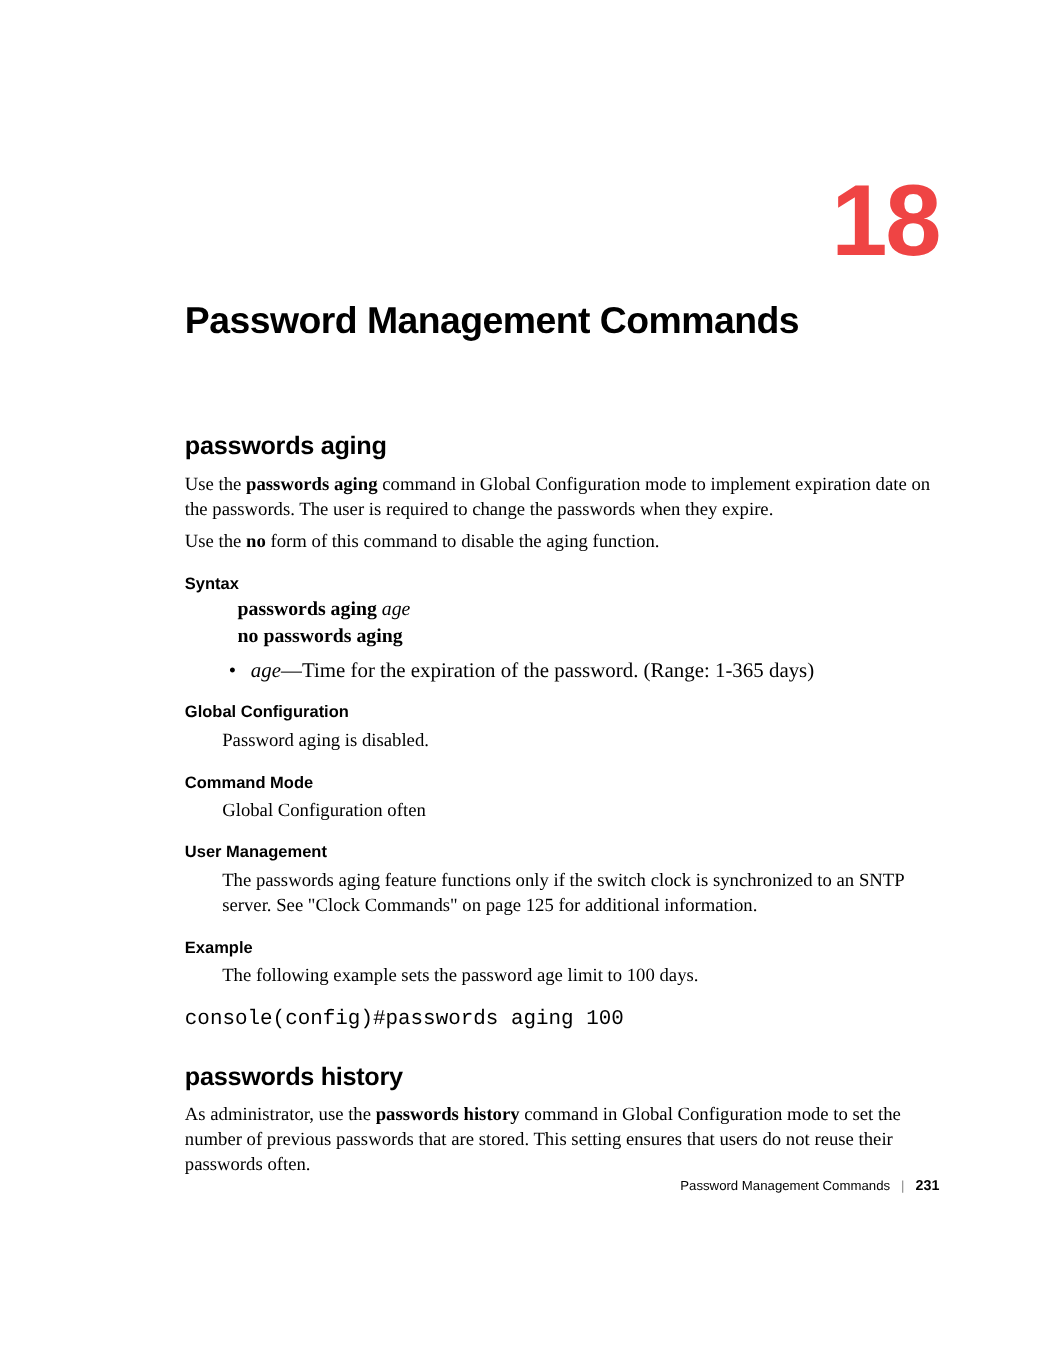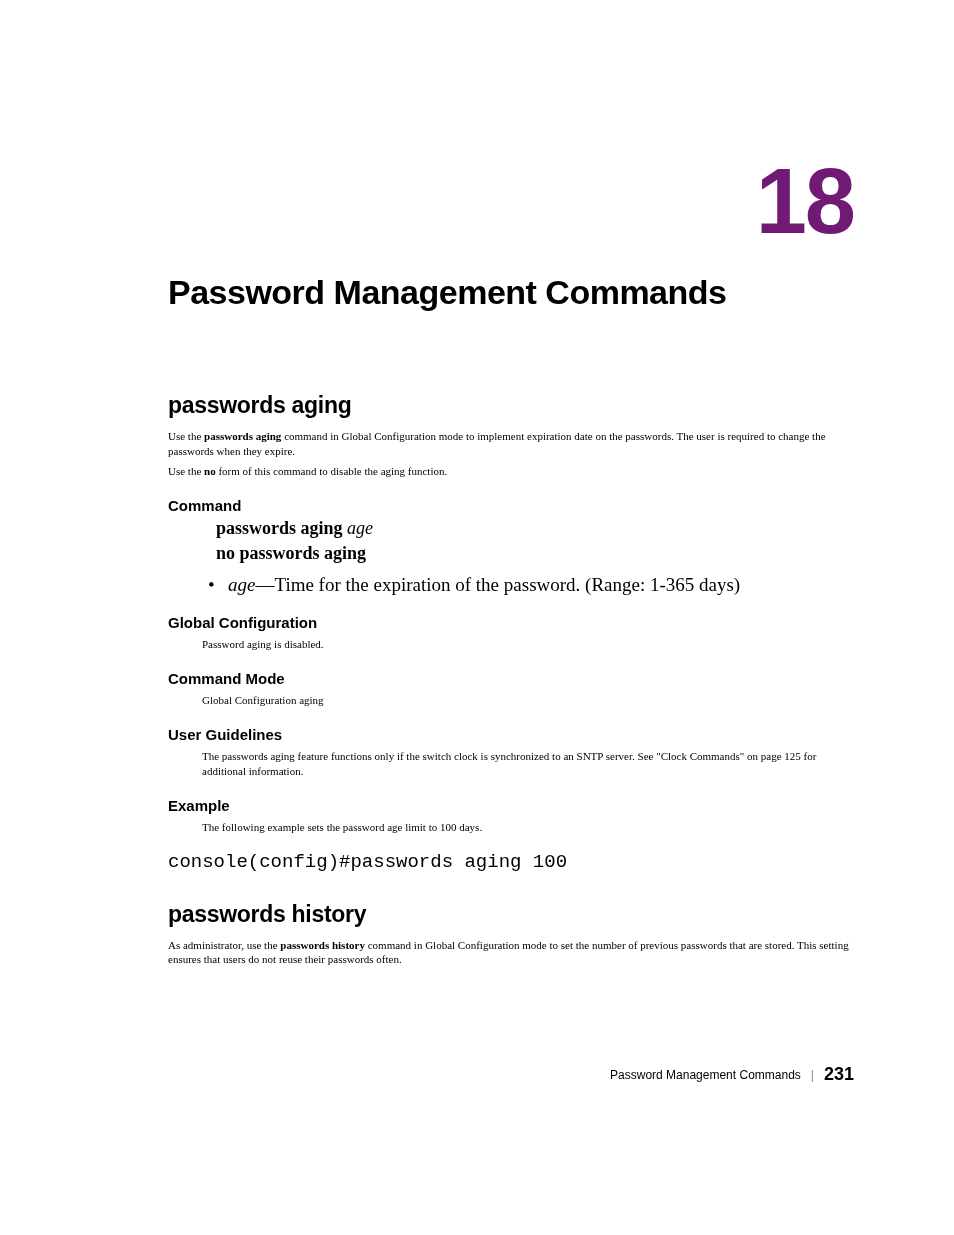--- a/index.html
+++ b/index.html
@@ -15,21 +15,21 @@
       box-sizing: border-box;
     }
     .page {
       padding: 160px 100px 0 168px;
       box-sizing: border-box;
     }
     .chapter-number {
       font-family: 'Helvetica Neue', Helvetica, Arial, sans-serif;
       font-size: 92px;
       font-weight: 700;
-      color: #701a75;
+      color: #ef4444;
       text-align: right;
       margin: 0 0 10px 0;
       line-height: 0.9;
       letter-spacing: -2px;
     }
     .chapter-title {
       font-family: 'Helvetica Neue', Helvetica, Arial, sans-serif;
       font-size: 34px;
       font-weight: 700;
       margin: 30px 0 0 0;
@@ -39,21 +39,21 @@
       font-family: 'Helvetica Neue', Helvetica, Arial, sans-serif;
       font-size: 23px;
       font-weight: 700;
       margin: 80px 0 10px 0;
       letter-spacing: -0.3px;
     }
     .section-title.secondary {
       margin-top: 28px;
     }
     p {
-      font-size: 11px;
+      font-size: 17px;
       line-height: 1.35;
       margin: 6px 0;
     }
     .subheading {
       font-family: 'Helvetica Neue', Helvetica, Arial, sans-serif;
       font-size: 15px;
       font-weight: 700;
       margin: 18px 0 2px 0;
     }
     .indent {
@@ -90,57 +90,57 @@
       font-size: 12px;
       display: flex;
       align-items: center;
       gap: 10px;
     }
     .footer-sep {
       color: #888;
     }
     .footer-page {
       font-weight: 700;
-      font-size: 18px;
+      font-size: 13px;
     }
   </style>
 </head>
 <body>
 
 <div class="page">
   <div class="chapter-number">18</div>
   <h1 class="chapter-title">Password Management Commands</h1>
 
   <h2 class="section-title">passwords aging</h2>
 
   <p>
     <span>Use the </span><span class="bold">passwords aging</span><span> command in Global Configuration mode to implement expiration date on the passwords. The user is required to change the passwords when they expire.</span>
   </p>
   <p>
     <span>Use the </span><span class="bold">no</span><span> form of this command to disable the aging function.</span>
   </p>
 
-  <div class="subheading">Command</div>
+  <div class="subheading">Syntax</div>
   <div class="syntax-line">
     <span class="bold">passwords aging </span><span class="italic">age</span>
   </div>
   <div class="syntax-line">
     <span class="bold">no passwords aging</span>
   </div>
   <div class="bullet-line">
     <span class="italic">age</span><span>—Time for the expiration of the password. (Range: 1-365 days)</span>
   </div>
 
   <div class="subheading">Global Configuration</div>
   <p class="indent">Password aging is disabled.</p>
 
   <div class="subheading">Command Mode</div>
-  <p class="indent">Global Configuration aging</p>
+  <p class="indent">Global Configuration often</p>
 
-  <div class="subheading">User Guidelines</div>
+  <div class="subheading">User Management</div>
   <p class="indent">The passwords aging feature functions only if the switch clock is synchronized to an SNTP server. See "Clock Commands" on page 125 for additional information.</p>
 
   <div class="subheading">Example</div>
   <p class="indent">The following example sets the password age limit to 100 days.</p>
 
   <div class="code-block">console(config)#passwords aging 100</div>
 
   <h2 class="section-title secondary">passwords history</h2>
   <p>
     <span>As administrator, use the </span><span class="bold">passwords history</span><span> command in Global Configuration mode to set the number of previous passwords that are stored. This setting ensures that users do not reuse their passwords often.</span>

